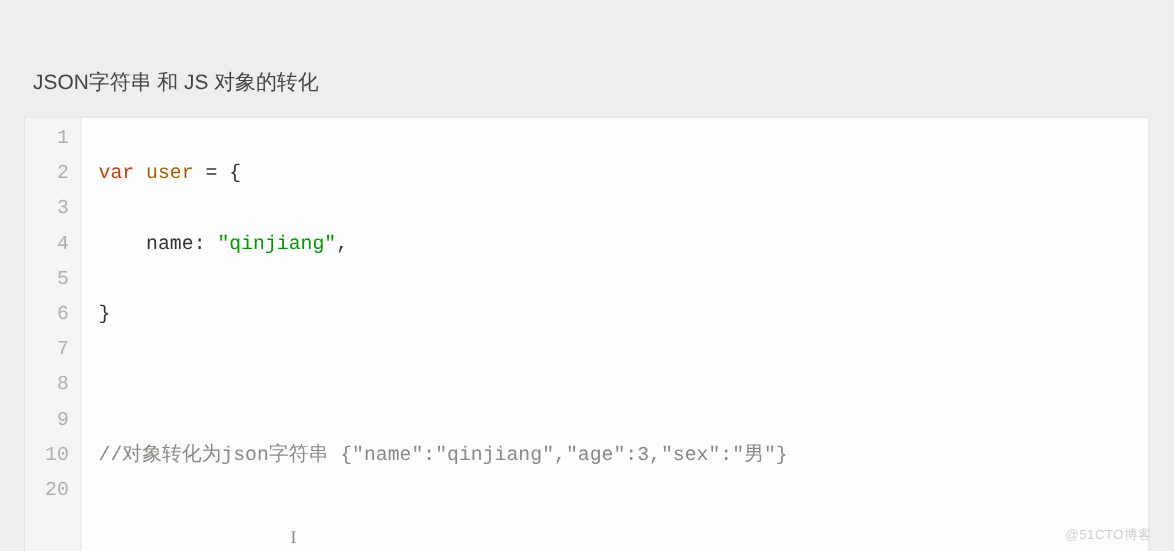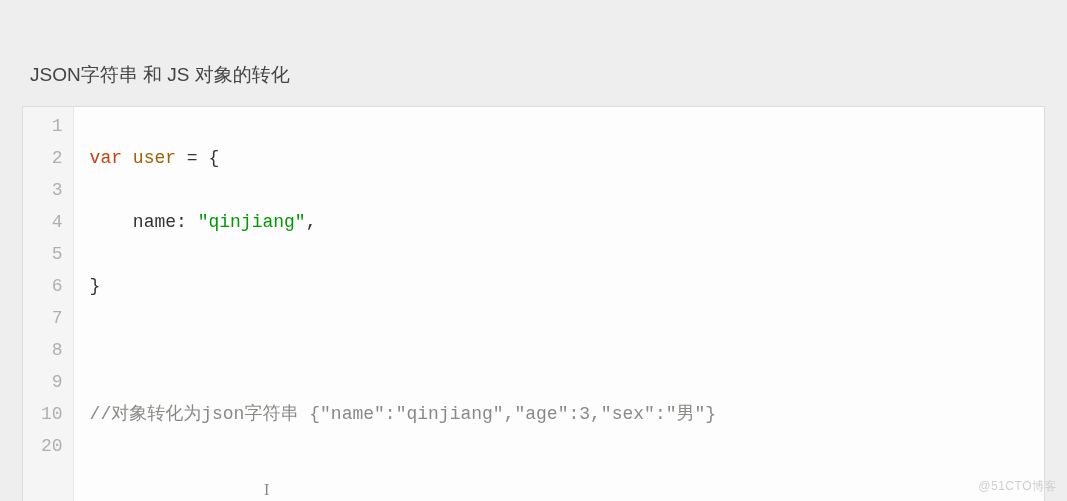--- a/index.html
+++ b/index.html
@@ -46,21 +46,21 @@
       flex: 1;
     }
     .kw { color: #c2410c; text-align: right; }
     .var { color: #a16207; }
     .str { color: #009900; }
     .num { color: #d14; }
     .cmt { color: #888a85; }
     .punct { color: #333; }
     .watermark {
       position: absolute;
-      right: 10px;
+      right: 20px;
       bottom: 6px;
       font-size: 12px;
       color: #cfcfcf;
       letter-spacing: 0.5px;
     }
     .cursor {
       position: absolute;
       left: 264px;
       bottom: 2px;
       font-size: 16px;

